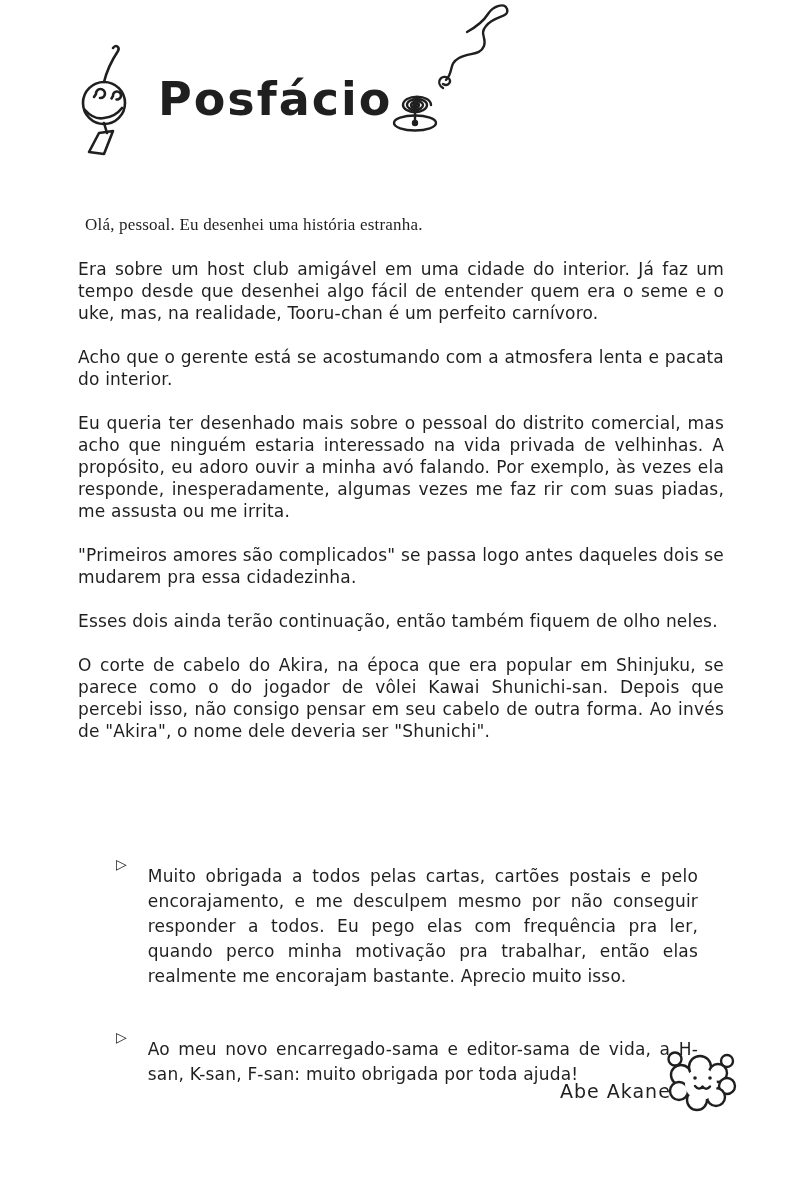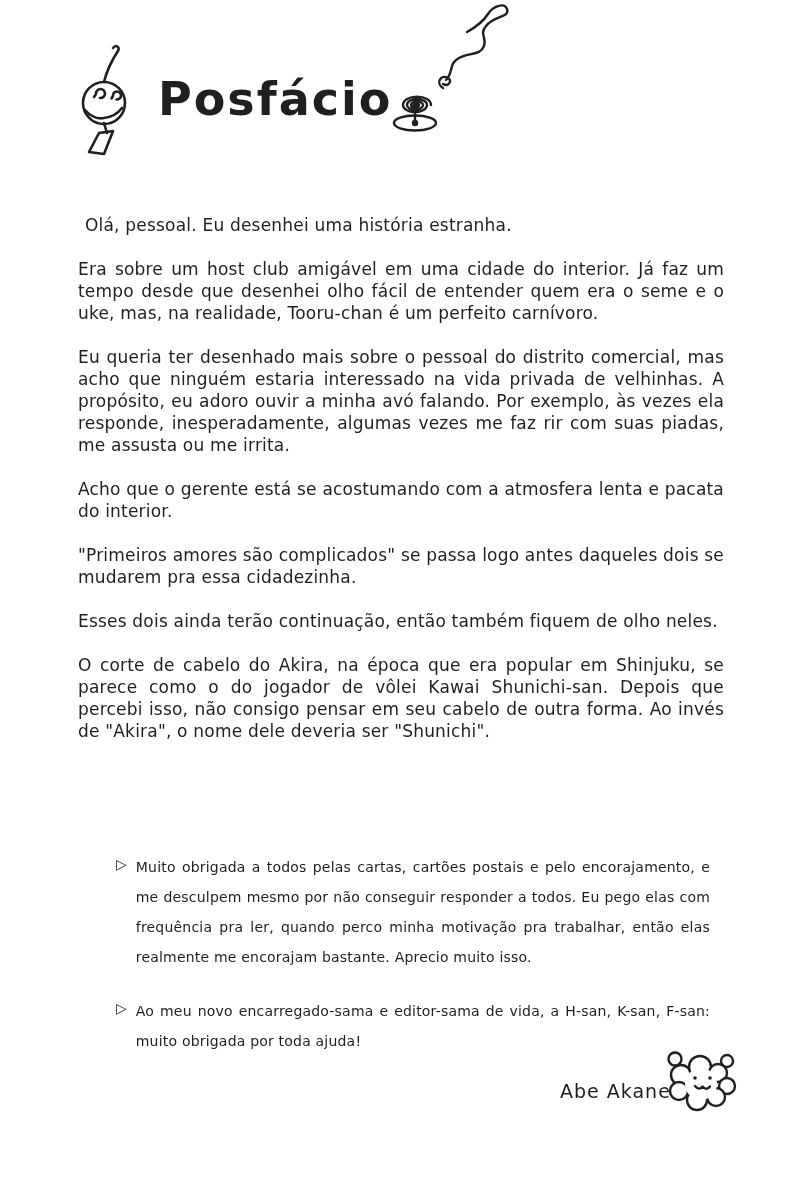--- a/index.html
+++ b/index.html
@@ -35,44 +35,44 @@
     top: 214px;
     width: 646px;
   }
   .para {
     margin: 0 0 22px 0;
     font-size: 17px;
     line-height: 22px;
     text-align: justify;
     letter-spacing: 0.2px;
   }
-  .para:first-child { text-indent: 7px; }
+  .para:first-child { text-indent: 7px; font-family: Liberation Serif, serif; }
 
   .thanks-list {
     position: absolute;
     left: 116px;
     top: 852px;
     width: 594px;
   }
   .bullet-item {
     display: flex;
     align-items: flex-start;
     gap: 9px;
     margin-bottom: 24px;
   }
   .tri {
     flex: 0 0 auto;
     font-size: 14px;
     line-height: 22px;
     transform: translateY(1px);
   }
   .bullet-text {
-    margin: 0;
-    font-size: 14px;
-    line-height: 30px;
+    margin: 12px;
+    font-size: 17px;
+    line-height: 25px;
     text-align: justify;
     letter-spacing: 0.2px;
   }
 
   .signature {
     position: absolute;
     left: 560px;
     top: 1068px;
     font-size: 19px;
     letter-spacing: 1px;
@@ -105,23 +105,23 @@
              C117,0 105,4 100,12 C95,20 88,25 79,30"></path>
     <path d="M27,103 a2,1.2 0 0,1 4,0 a4,2.4 0 0,1 -8,0 a6,3.6 0 0,1 12,0 a8,4.8 0 0,1 -16,0 a10,6 0 0,1 20,0 a12,7.2 0 0,1 -24,0 a14,8.4 0 0,1 28,0"></path>
     <circle cx="27" cy="103" r="1.6" fill="currentColor"></circle>
     <path d="M27,105 L27,119"></path>
     <ellipse cx="27" cy="121" rx="21" ry="7.5"></ellipse>
     <circle cx="27" cy="121" r="2" fill="currentColor"></circle>
   </svg>
 
   <div class="body-text">
     <p class="para">Olá, pessoal. Eu desenhei uma história estranha.</p>
-    <p class="para">Era sobre um host club amigável em uma cidade do interior. Já faz um tempo desde que desenhei olho fácil de entender quem era o seme e o uke, mas, na realidade, Tooru-chan é um perfeito carnívoro.</p>
+    <p class="para">Era sobre um host club amigável em uma cidade do interior. Já faz um tempo desde que desenhei algo fácil de entender quem era o seme e o uke, mas, na realidade, Tooru-chan é um perfeito carnívoro.</p>
+    <p class="para">Acho que o gerente está se acostumando com a atmosfera lenta e pacata do interior.</p>
     <p class="para">Eu queria ter desenhado mais sobre o pessoal do distrito comercial, mas acho que ninguém estaria interessado na vida privada de velhinhas. A propósito, eu adoro ouvir a minha avó falando. Por exemplo, às vezes ela responde, inesperadamente, algumas vezes me faz rir com suas piadas, me assusta ou me irrita.</p>
-    <p class="para">Acho que o gerente está se acostumando com a atmosfera lenta e pacata do interior.</p>
     <p class="para">"Primeiros amores são complicados" se passa logo antes daqueles dois se mudarem pra essa cidadezinha.</p>
     <p class="para">Esses dois ainda terão continuação, então também fiquem de olho neles.</p>
     <p class="para">O corte de cabelo do Akira, na época que era popular em Shinjuku, se parece como o do jogador de vôlei Kawai Shunichi-san. Depois que percebi isso, não consigo pensar em seu cabelo de outra forma. Ao invés de "Akira", o nome dele deveria ser "Shunichi".</p>
   </div>
 
   <div class="thanks-list">
     <div class="bullet-item">
       <span class="tri">▷</span>
       <p class="bullet-text">Muito obrigada a todos pelas cartas, cartões postais e pelo encorajamento, e me desculpem mesmo por não conseguir responder a todos. Eu pego elas com frequência pra ler, quando perco minha motivação pra trabalhar, então elas realmente me encorajam bastante. Aprecio muito isso.</p>
     </div>

